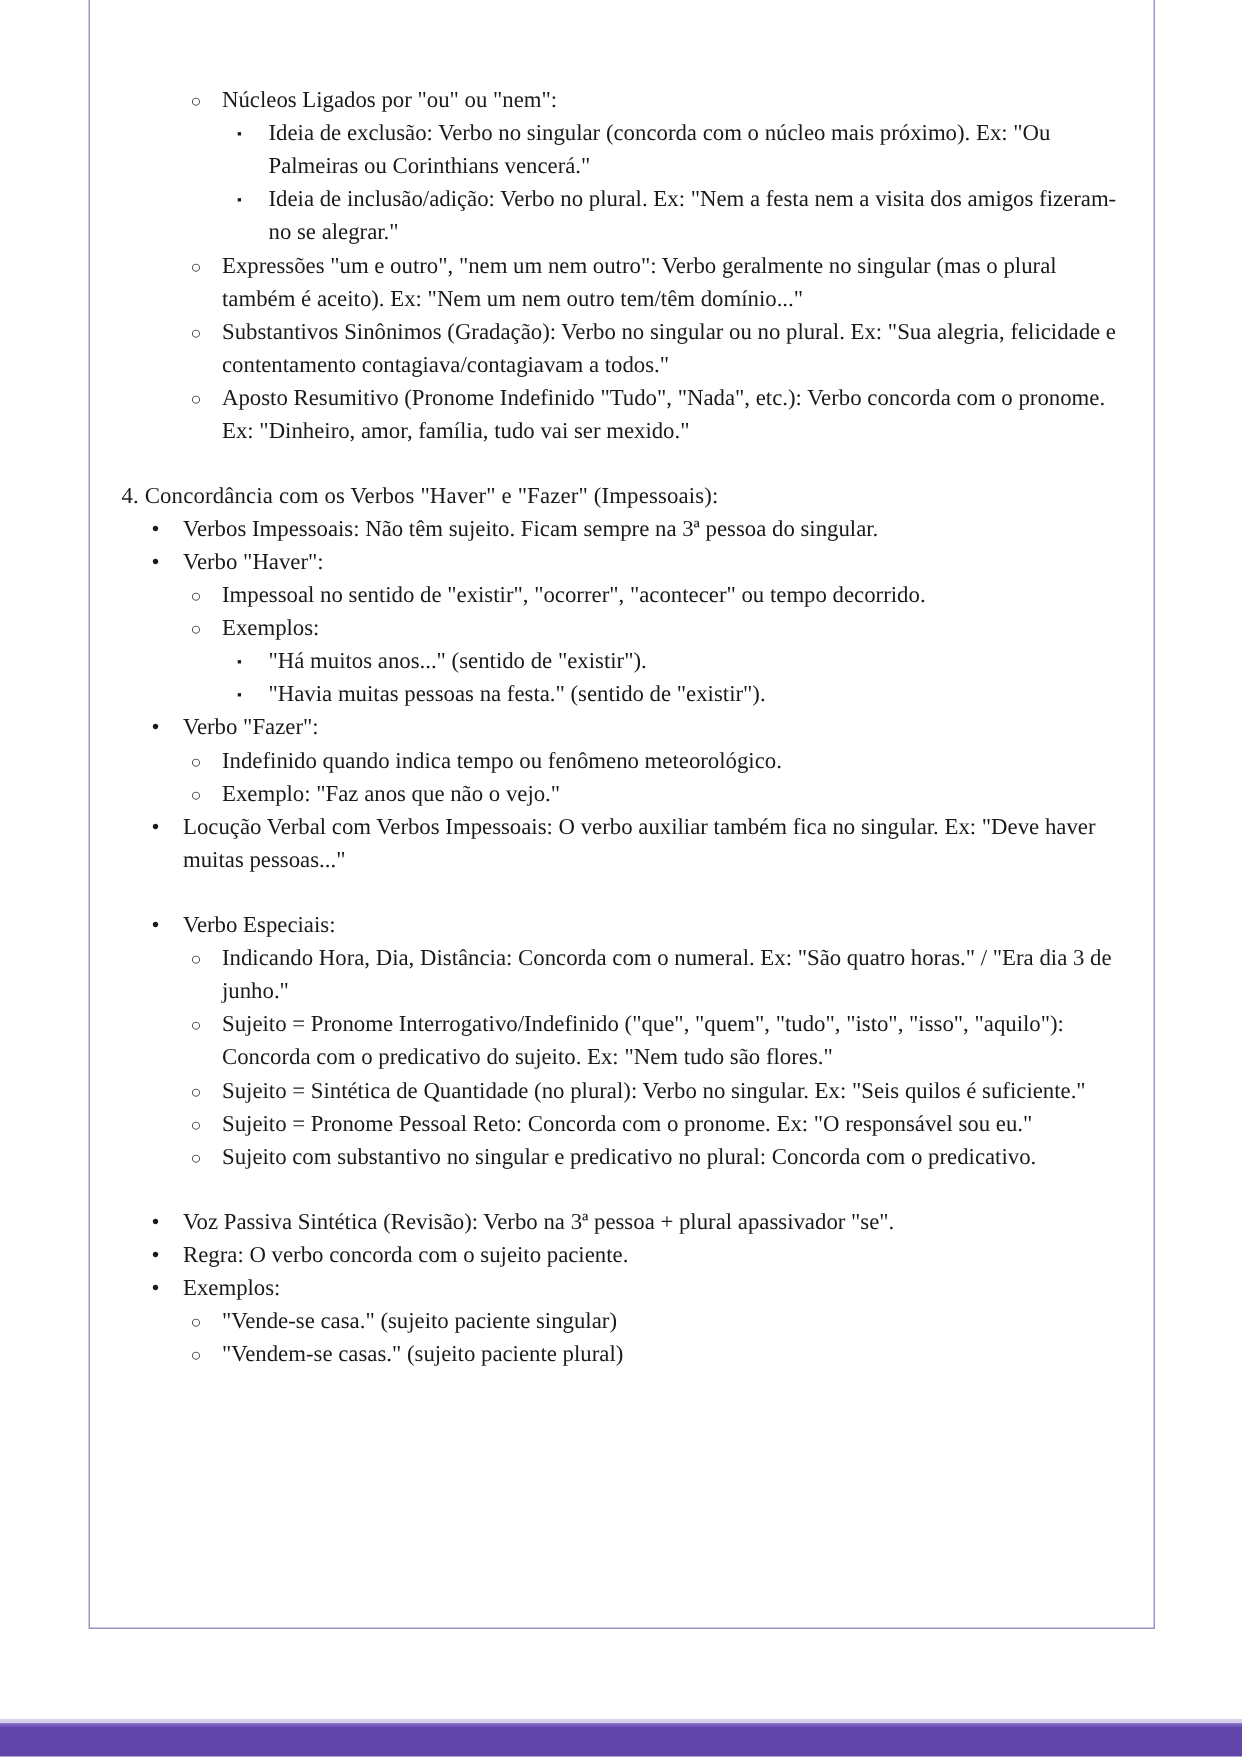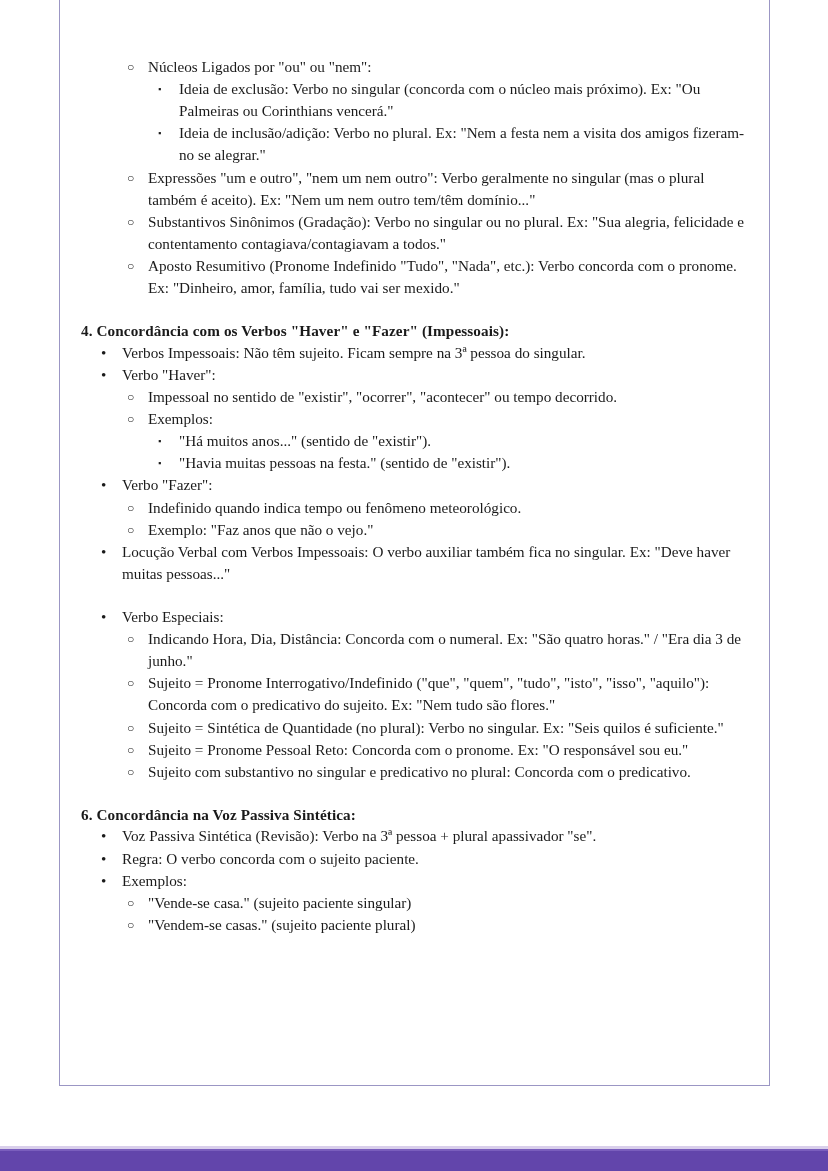--- a/index.html
+++ b/index.html
@@ -65,21 +65,21 @@
 
   
   .content {
     position: absolute;
     left: 81px;
     top: 56px;
     width: 668px;
   }
 
   .section-heading {
-    font-weight: bold;
+    font-weight: normal;
     font-size: 15.2px;
     line-height: 1.42;
     margin: 0;
     padding: 0;
     letter-spacing: 0.1px;
   }
   .section-gap {
     height: 21px;
   }
 
@@ -272,21 +272,20 @@
       <span class="txt">Sujeito = Pronome Pessoal Reto: Concorda com o pronome. Ex: "O responsável sou eu."</span>
     </li>
     <li>
       <span class="marker">○</span>
       <span class="txt">Sujeito com substantivo no singular e predicativo no plural: Concorda com o predicativo.</span>
     </li>
   </ul>
 
   <div class="section-gap"></div>
 
-  <p class="section-heading">6. Concordância na Voz Passiva Sintética:</p>
 
   <ul class="lvl1">
     <li>
       <span class="marker">•</span>
       <span class="txt">Voz Passiva Sintética (Revisão): Verbo na 3ª pessoa + plural apassivador "se".</span>
     </li>
     <li>
       <span class="marker">•</span>
       <span class="txt">Regra: O verbo concorda com o sujeito paciente.</span>
     </li>

